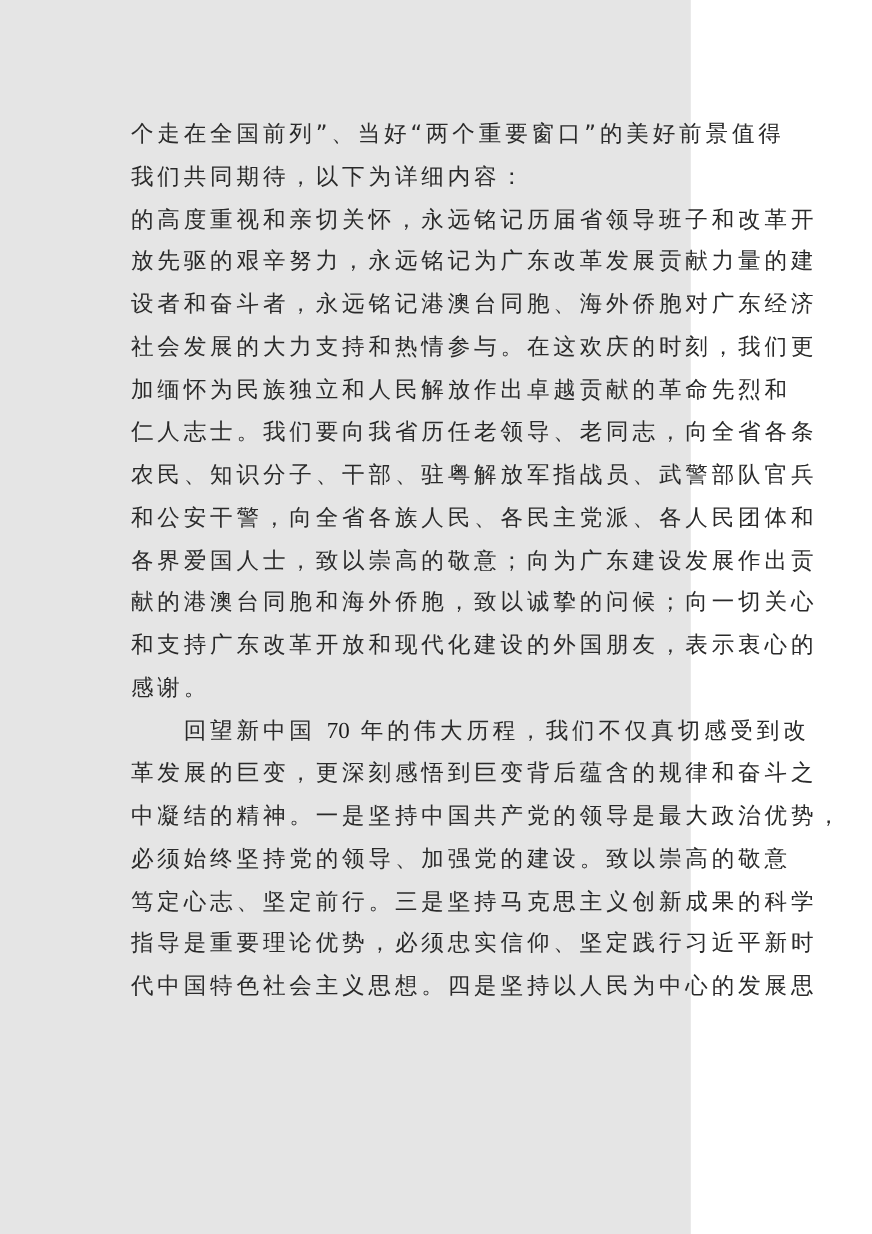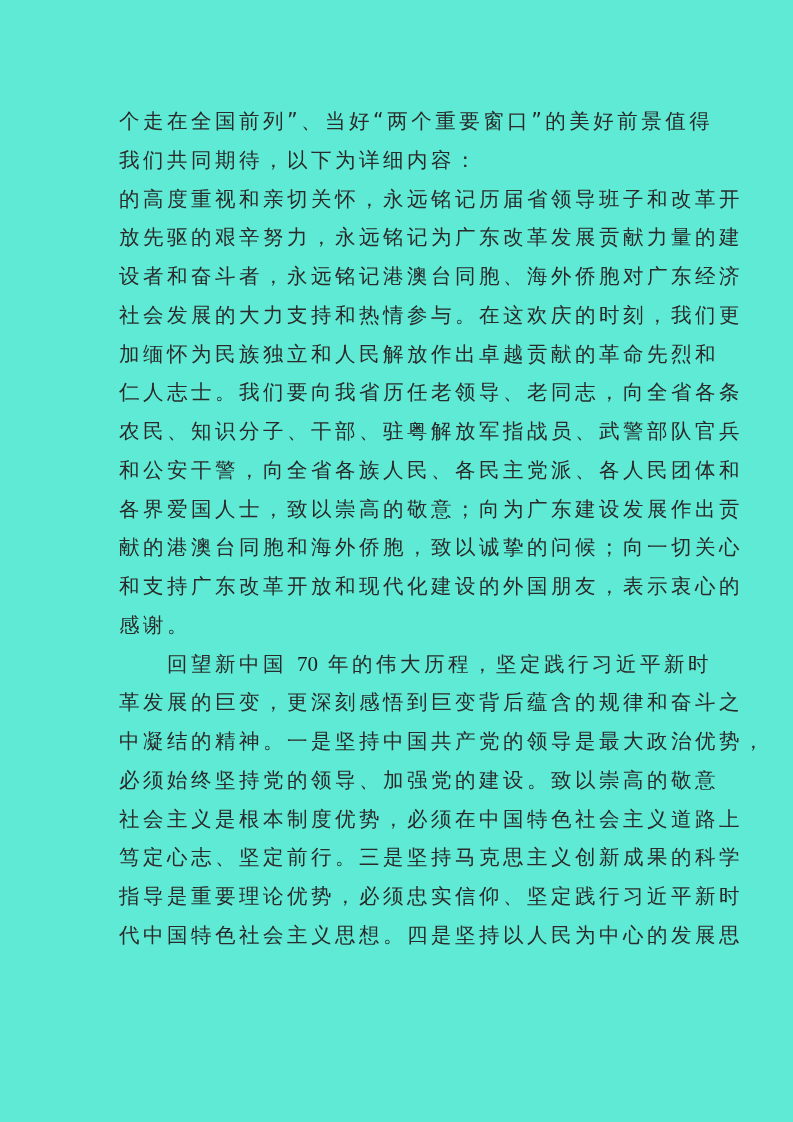--- a/index.html
+++ b/index.html
@@ -10,23 +10,23 @@
     body {
       width: 793px;
       height: 1122px;
       position: relative;
       overflow: hidden;
     }
     .page {
       position: absolute;
       left: 0;
       top: 0;
-      width: 793px;
+      width: 628px;
       height: 1122px;
-      background: #5eead4;
+      background: #e5e5e5;
     }
     .content {
       position: absolute;
       left: 119px;
       top: 102px;
       width: 556px;
     }
     .line {
       height: 38.75px;
       line-height: 38.75px;
@@ -66,23 +66,22 @@
     <div class="line">社会发展的大力支持和热情参与。在这欢庆的时刻，我们更</div>
     <div class="line">加缅怀为民族独立和人民解放作出卓越贡献的革命先烈和</div>
     <div class="line">仁人志士。我们要向我省历任老领导、老同志，向全省各条</div>
     <div class="line">农民、知识分子、干部、驻粤解放军指战员、武警部队官兵</div>
     <div class="line">和公安干警，向全省各族人民、各民主党派、各人民团体和</div>
     <div class="line">各界爱国人士，致以崇高的敬意；向为广东建设发展作出贡</div>
     <div class="line">献的港澳台同胞和海外侨胞，致以诚挚的问候；向一切关心</div>
     <div class="line">和支持广东改革开放和现代化建设的外国朋友，表示衷心的</div>
     <div class="line short">感谢。</div>
 
-    <div class="line indent"><span>回望新中国 </span><span class="num">70</span><span> 年的伟大历程，坚定践行习近平新时</span></div>
+    <div class="line indent"><span>回望新中国 </span><span class="num">70</span><span> 年的伟大历程，我们不仅真切感受到改</span></div>
     <div class="line">革发展的巨变，更深刻感悟到巨变背后蕴含的规律和奋斗之</div>
     <div class="line">中凝结的精神。一是坚持中国共产党的领导是最大政治优势，</div>
     <div class="line">必须始终坚持党的领导、加强党的建设。致以崇高的敬意</div>
-    <div class="line">社会主义是根本制度优势，必须在中国特色社会主义道路上</div>
     <div class="line">笃定心志、坚定前行。三是坚持马克思主义创新成果的科学</div>
     <div class="line">指导是重要理论优势，必须忠实信仰、坚定践行习近平新时</div>
     <div class="line">代中国特色社会主义思想。四是坚持以人民为中心的发展思</div>
 
   </div>
 </div>
 
 </body></html>

